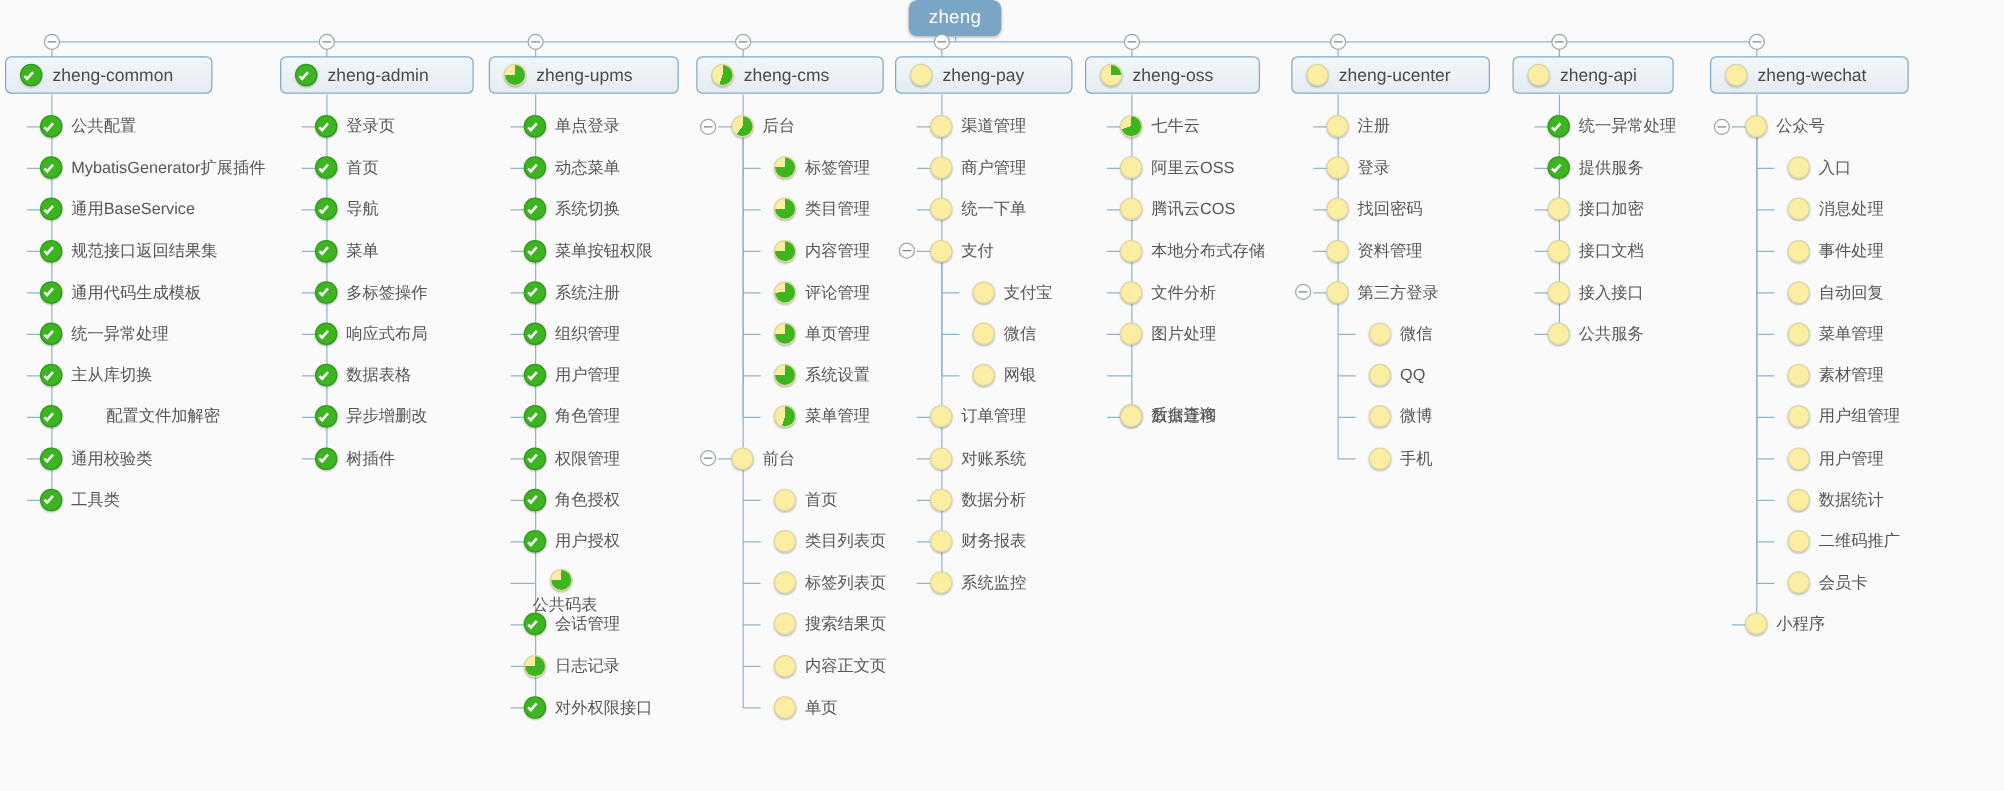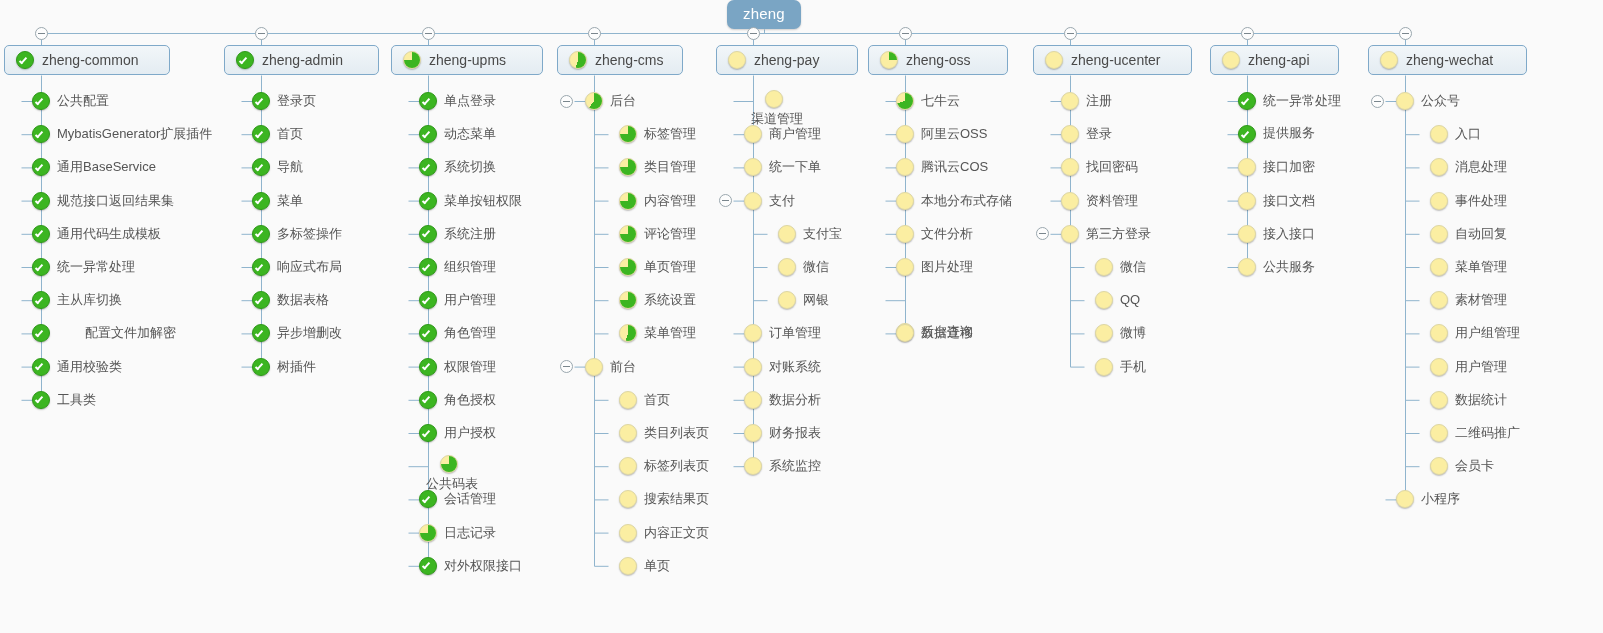--- a/index.html
+++ b/index.html
@@ -383,21 +383,21 @@
         <span class="ic pie">
           <span class="seg" style="background: conic-gradient(rgb(60, 181, 33) 0deg, rgb(60, 181, 33) 270deg, rgba(0, 0, 0, 0) 270deg, rgba(0, 0, 0, 0) 360deg);"></span>
         </span>
         <span class="lbl">日志记录</span>
       </div>
       <div class="node" style="left: 419px; top: 554.8px;">
         <span class="ic done"></span>
         <span class="lbl">对外权限接口</span>
       </div>
       <div class="toggle" style="left: 587.5px; top: 26.5px;"></div>
-      <div class="mod-box" style="left: 557px; top: 45px; width: 126px;">
+      <div class="mod-box" style="left: 557px; top: 45px; width: 150px;">
         <span class="ic pie">
           <span class="seg" style="background: conic-gradient(rgb(60, 181, 33) 0deg, rgb(60, 181, 33) 198deg, rgba(0, 0, 0, 0) 198deg, rgba(0, 0, 0, 0) 360deg);"></span>
         </span>
         <span class="lbl">zheng-cms</span>
       </div>
       <div class="node" style="left: 585px; top: 90px;">
         <span class="ic pie">
           <span class="seg" style="background: conic-gradient(rgb(60, 181, 33) 0deg, rgb(60, 181, 33) 216deg, rgba(0, 0, 0, 0) 216deg, rgba(0, 0, 0, 0) 360deg);"></span>
         </span>
         <span class="lbl">后台</span>
@@ -472,21 +472,21 @@
       </div>
       <div class="node" style="left: 619px; top: 554.8px;">
         <span class="ic todo"></span>
         <span class="lbl">单页</span>
       </div>
       <div class="toggle" style="left: 746.5px; top: 26.5px;"></div>
       <div class="mod-box" style="left: 716px; top: 45px; width: 142px;">
         <span class="ic todo"></span>
         <span class="lbl">zheng-pay</span>
       </div>
-      <div class="node" style="left: 744px; top: 90px; flex-direction: column;">
+      <div class="node" style="left: 744px; top: 90px;">
         <span class="ic todo"></span>
         <span class="lbl">渠道管理</span>
       </div>
       <div class="node" style="left: 744px; top: 123.2px;">
         <span class="ic todo"></span>
         <span class="lbl">商户管理</span>
       </div>
       <div class="node" style="left: 744px; top: 156.4px;">
         <span class="ic todo"></span>
         <span class="lbl">统一下单</span>
@@ -613,21 +613,21 @@
       </div>
       <div class="toggle" style="left: 1240.5px; top: 26.5px;"></div>
       <div class="mod-box" style="left: 1210px; top: 45px; width: 129px;">
         <span class="ic todo"></span>
         <span class="lbl">zheng-api</span>
       </div>
       <div class="node" style="left: 1238px; top: 90px;">
         <span class="ic done"></span>
         <span class="lbl">统一异常处理</span>
       </div>
-      <div class="node" style="left: 1238px; top: 123.2px; font-family: Liberation Mono, monospace;">
+      <div class="node" style="left: 1238px; top: 123.2px;">
         <span class="ic done"></span>
         <span class="lbl">提供服务</span>
       </div>
       <div class="node" style="left: 1238px; top: 156.4px;">
         <span class="ic todo"></span>
         <span class="lbl">接口加密</span>
       </div>
       <div class="node" style="left: 1238px; top: 189.6px;">
         <span class="ic todo"></span>
         <span class="lbl">接口文档</span>

